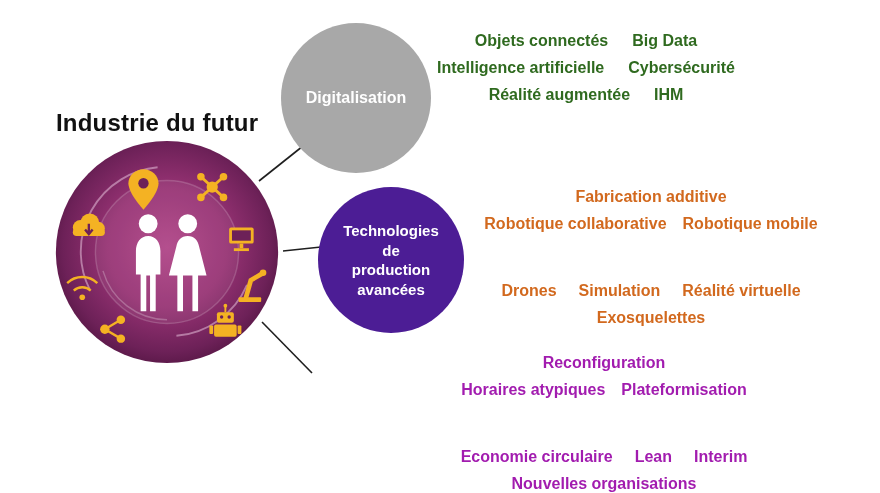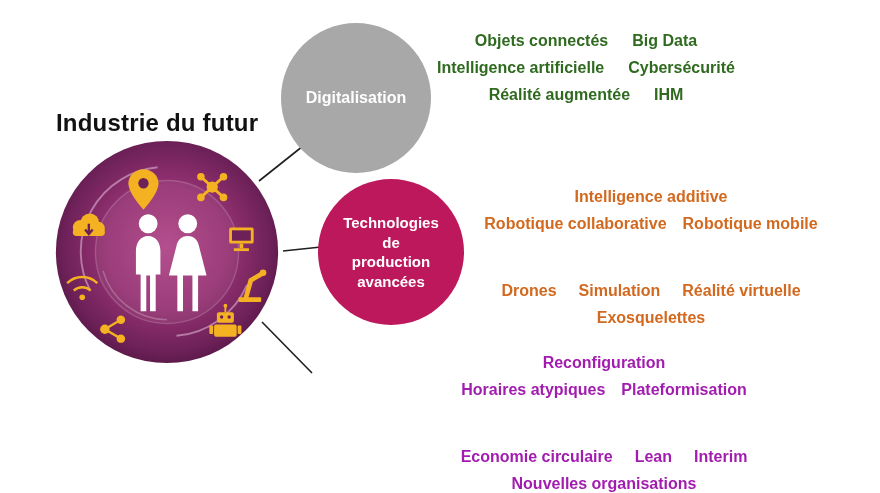--- a/index.html
+++ b/index.html
@@ -10,21 +10,21 @@
   .title{
     position:absolute;left:48px;top:101px;margin:8px;
     font-size:24px;font-weight:bold;color:#111111;letter-spacing:.2px;
   }
   .connectors{position:absolute;left:0;top:0;z-index:1;}
   .circle{
     position:absolute;border-radius:50%;display:flex;align-items:center;justify-content:center;
     text-align:center;color:#ffffff;font-weight:bold;z-index:2;
   }
   .circle-gray{left:281px;top:23px;width:150px;height:150px;background:#a8a8a8;font-size:16px;justify-content:center;}
-  .circle-orange{left:318px;top:179px;width:146px;height:146px;background:#be185d;font-size:15px;}
+  .circle-orange{left:318px;top:187px;width:146px;height:146px;background:#4c1d95;font-size:15px;}
   .circle-blue{left:297px;top:346px;width:128px;height:128px;background:#4472c4;font-size:16px;}
   .circle .line{display:block;line-height:1.3;}
   .hub{position:absolute;left:54px;top:139px;width:226px;height:226px;z-index:3;}
   .kw{position:absolute;display:flex;flex-direction:column;font-weight:bold;font-size:16px;z-index:2;}
   .kw .row{display:flex;justify-content:center;align-items:center;gap:24px;height:27px;white-space:nowrap;}
   .kw .row.g36{gap:16px;}
   .kw .row.g22{gap:22px;margin-top:40px;}
   .kw-green{left:418px;top:27px;width:336px;color:#2f6a1f;}
   .kw-orange{left:455px;top:183px;width:392px;color:#d2691e;}
   .kw-blue{left:430px;top:349px;width:348px;color:#a21caf;}
@@ -145,21 +145,21 @@
       <span>Cybersécurité</span>
     </div>
     <div class="row">
       <span>Réalité augmentée</span>
       <span>IHM</span>
     </div>
   </div>
 
   <div class="kw kw-orange">
     <div class="row">
-      <span>Intelligence additive</span>
+      <span>Fabrication additive</span>
     </div>
     <div class="row g36">
       <span>Robotique collaborative</span>
       <span>Robotique mobile</span>
     </div>
     <div class="row g22">
       <span>Drones</span>
       <span>Simulation</span>
       <span>Réalité virtuelle</span>
     </div>

